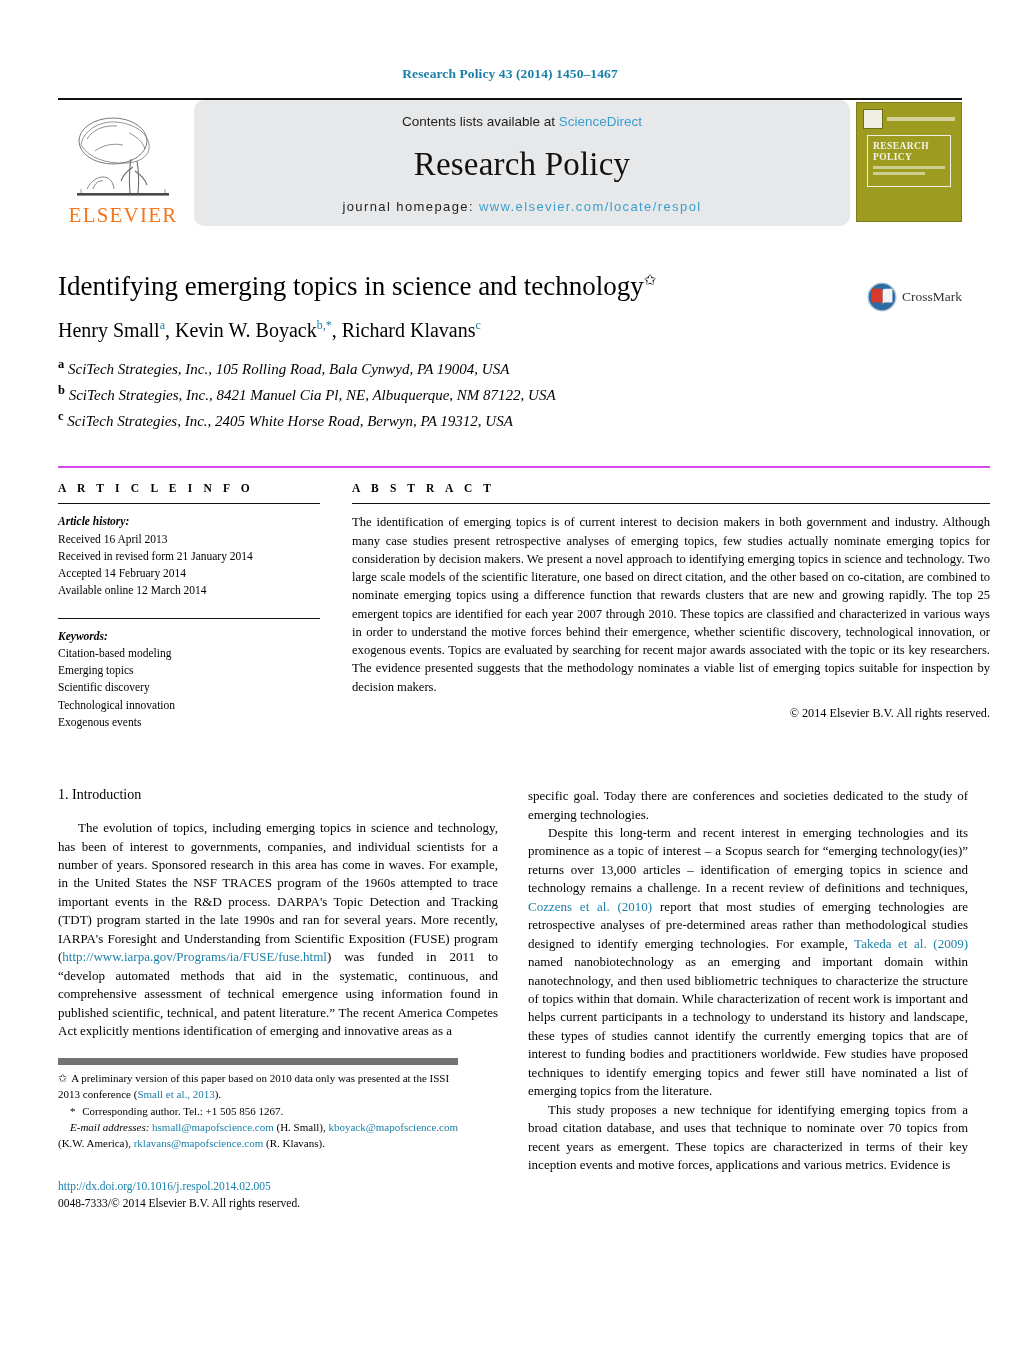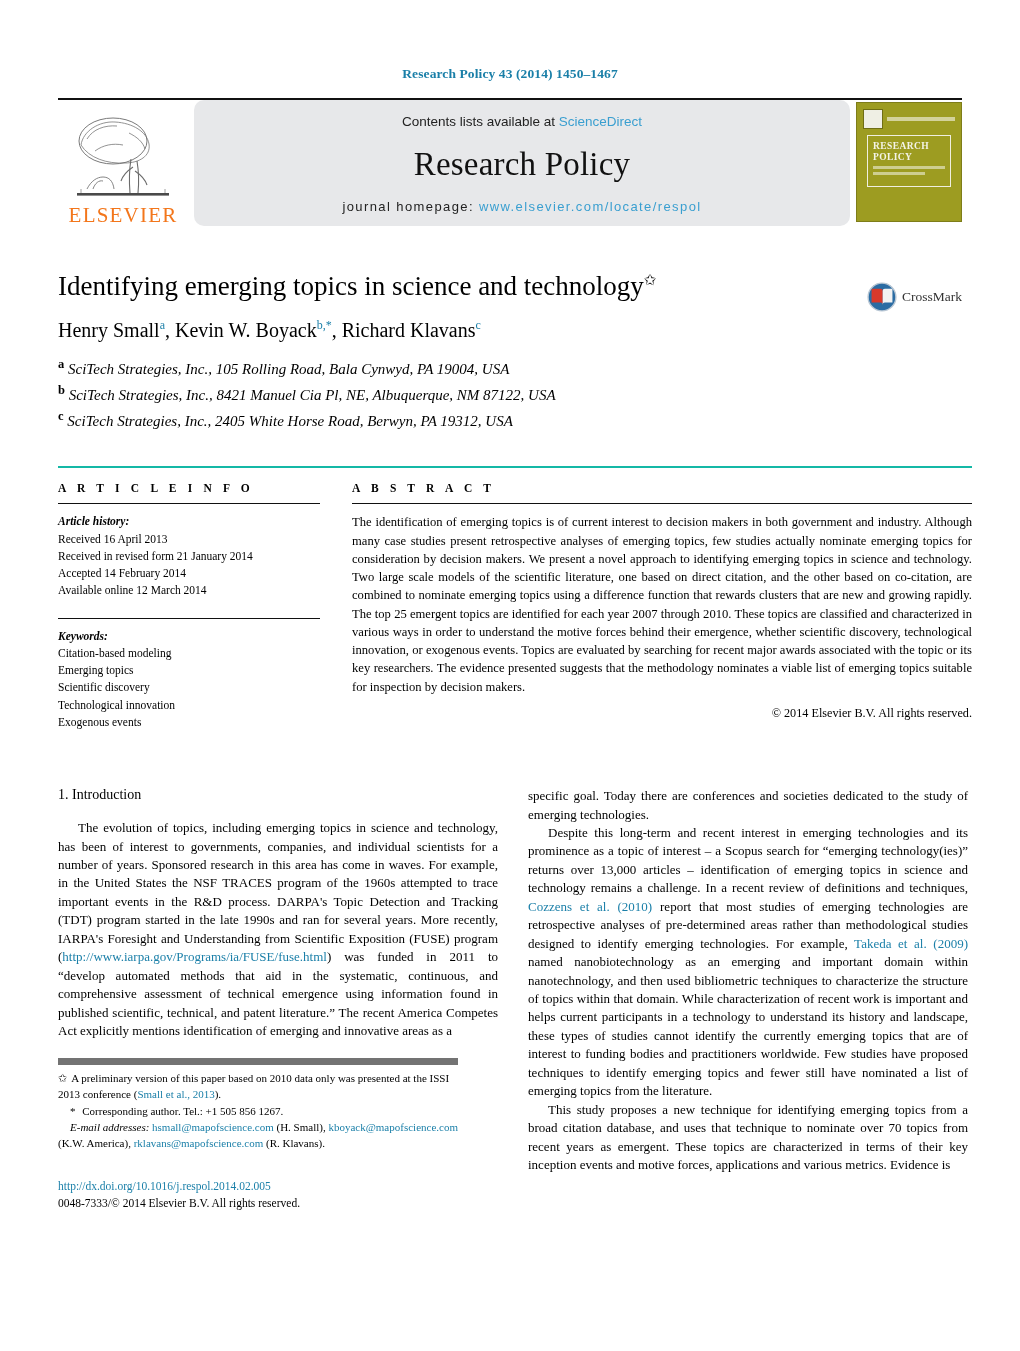--- a/index.html
+++ b/index.html
@@ -181,24 +181,24 @@
     gap: 4px;
   }
   .crossmark-word {
     font-family: "Liberation Serif", serif;
     font-size: 13.5px;
     color: #333;
   }
 
   
   .info-abstract {
-    margin: 34px 48px 0 58px;
+    margin: 34px 30px 0 58px;
     display: flex;
     gap: 32px;
-    border-top: 2px solid #14b8a6;
+    border-top: 2px solid #d946ef;
     padding-top: 14px;
   }
   .col-info { width: 262px; flex: 0 0 262px; }
   .col-abs { flex: 1 1 auto; }
   .sec-head {
     font-family: "Liberation Serif", serif;
     font-weight: bold;
     font-size: 11.5px;
     letter-spacing: 4.2px;
   }

